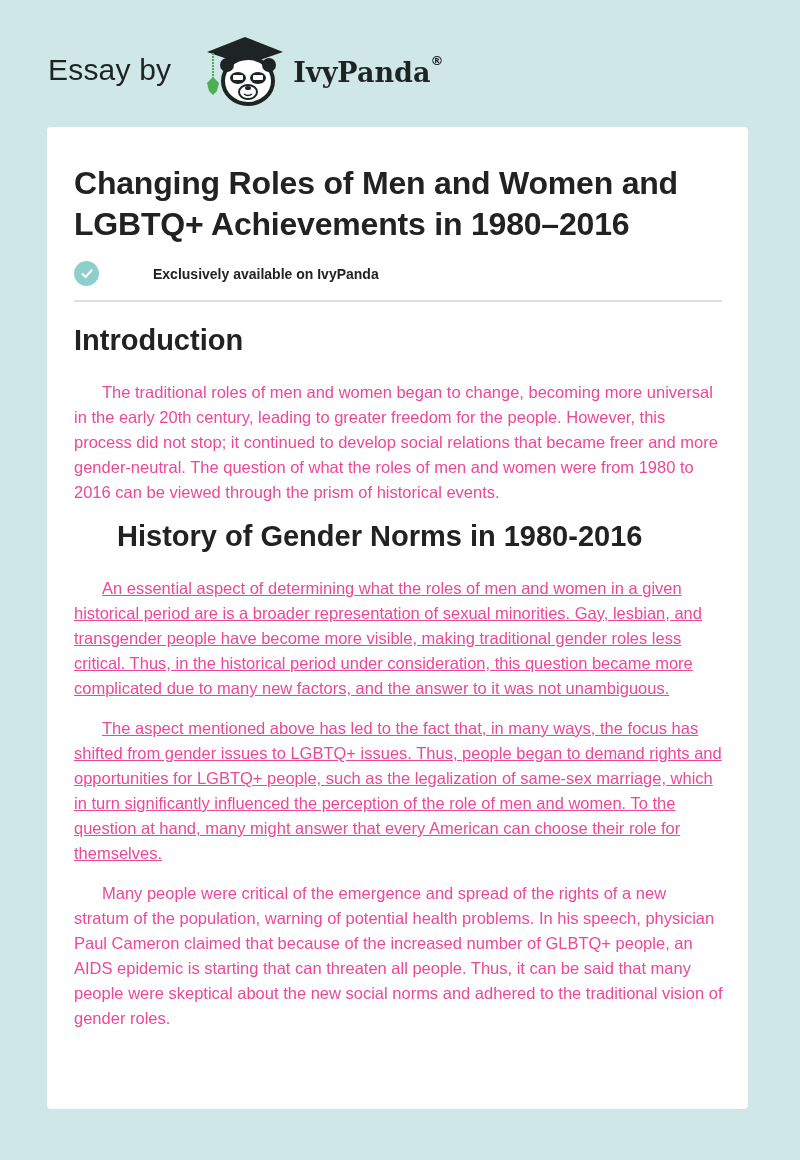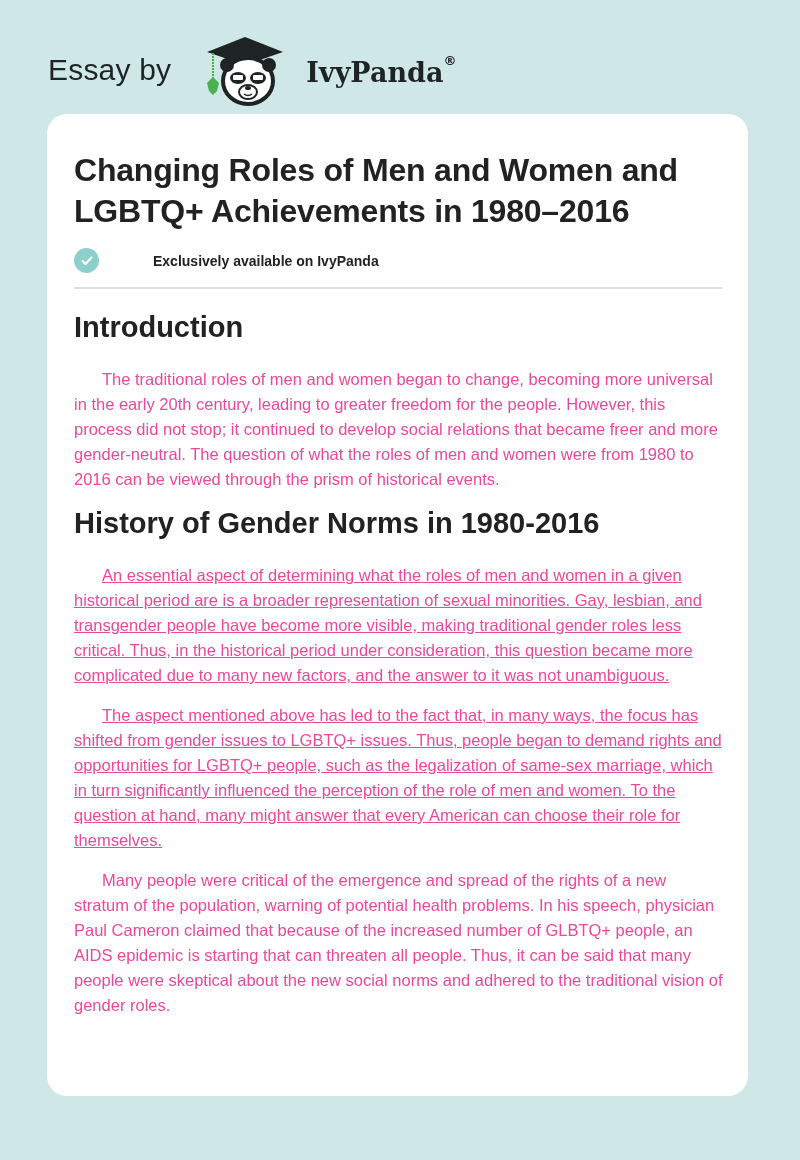--- a/index.html
+++ b/index.html
@@ -15,27 +15,27 @@
     display:flex; align-items:center;
   }
   .essay-by {
     font-family:Liberation Sans, sans-serif;
     font-size:30px; color:#1e2424; letter-spacing:0.2px;
     margin-right:32px; margin-top:-2px;
   }
   .logo-icon { width:84px; height:72px; margin-right:6px; }
   .brand-name {
     font-family:"DejaVu Serif", serif; font-weight:bold;
-    font-size:27px; color:#1e2424; margin-top:2px;margin-left:13px;
+    font-size:27px; color:#1e2424; margin-top:2px;
   }
   .reg { font-size:13px; vertical-align:top; position:relative; top:-4px; font-family:"DejaVu Sans", sans-serif; }
 
   .card {
-    position:absolute; left:47px; top:114px; width:701px; height:982px;
-    background:#fff; border-radius:20px;
+    position:absolute; left:47px; top:127px; width:701px; height:982px;
+    background:#fff; border-radius:4px;
   }
   .title {
     position:absolute; left:27px; top:36px; width:660px;
     font-size:32px; font-weight:bold; line-height:41px; color:#222;
     margin:0; letter-spacing:-0.2px;
   }
   .badge {
     position:absolute; left:27px; top:134px; display:flex; align-items:center;
   }
   .check {
@@ -48,21 +48,21 @@
   }
   .content { position:absolute; left:27px; top:195px; width:650px; }
   h2 {
     font-size:29px; font-weight:bold; margin:0; line-height:36px; color:#222;
   }
   p {
     font-size:16.5px; line-height:25px; margin:0; text-indent:28px; color:#ec4899;
   }
   .h-intro { margin-bottom:22px; }
   .p-gap { margin-bottom:15px;text-decoration:underline; }
-  .h-hist { margin-top:13px; margin-bottom:22px; }
+  .h-hist { margin-top:13px; margin-bottom:22px;margin-left:43px; }
 </style>
 </head>
 <body>
 
 <div class="brand">
   <span class="essay-by">Essay by</span>
   <svg class="logo-icon" viewBox="0 0 84 72">
 
     <polygon points="42,2 80,17 42,30 4,17" fill="#1e2424"></polygon>
     <rect x="27" y="20" width="30" height="10" fill="#1e2424"></rect>

